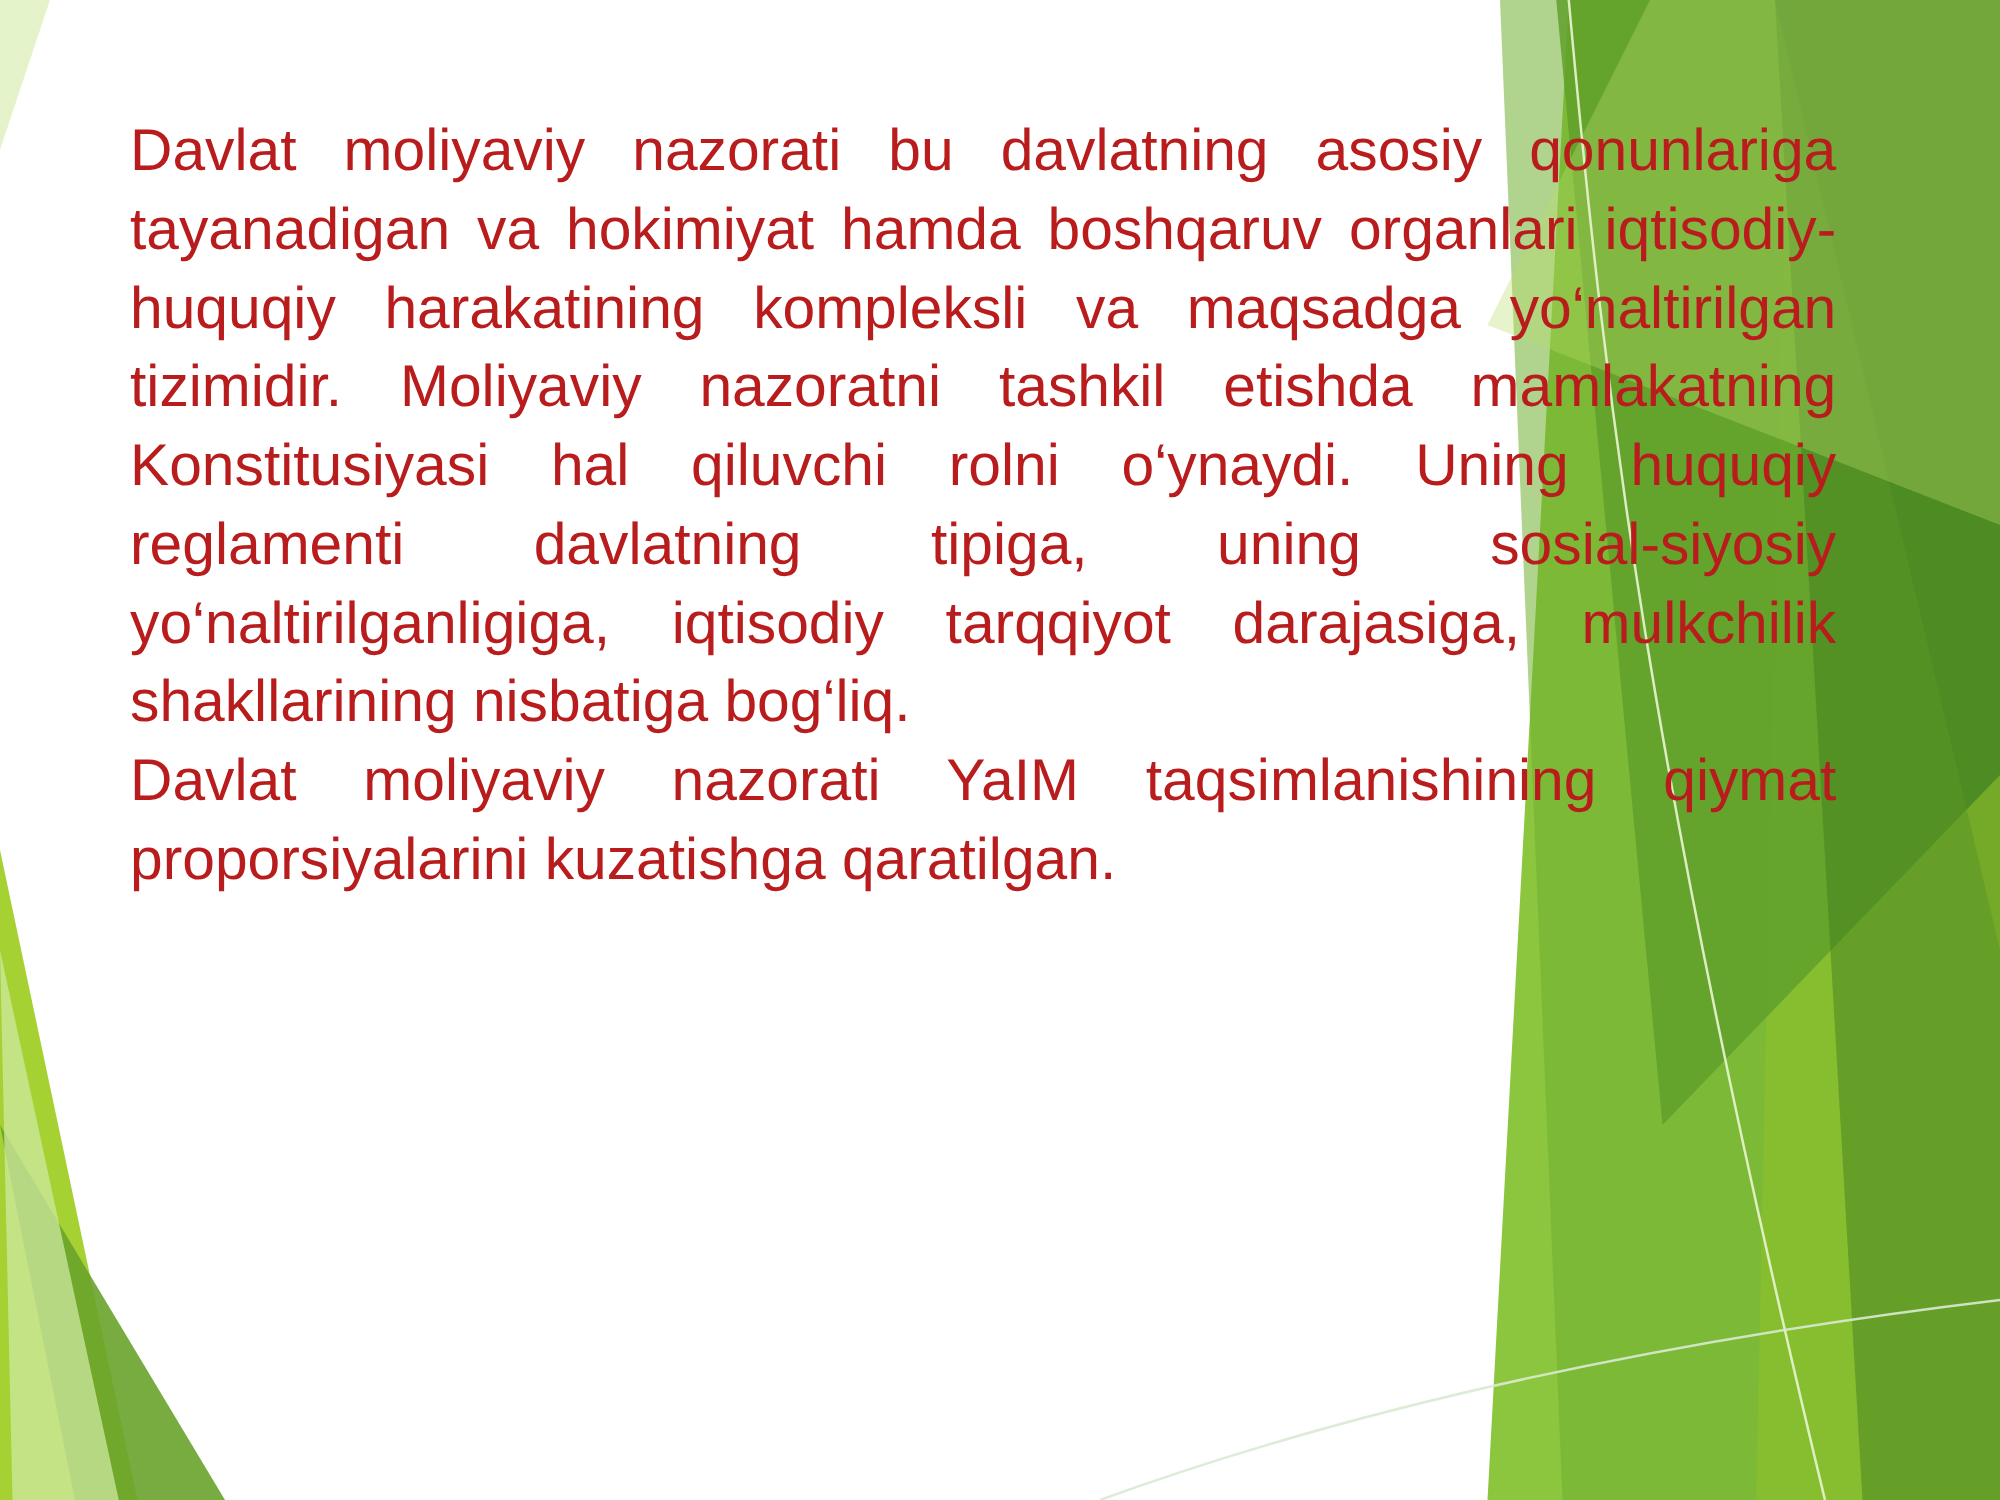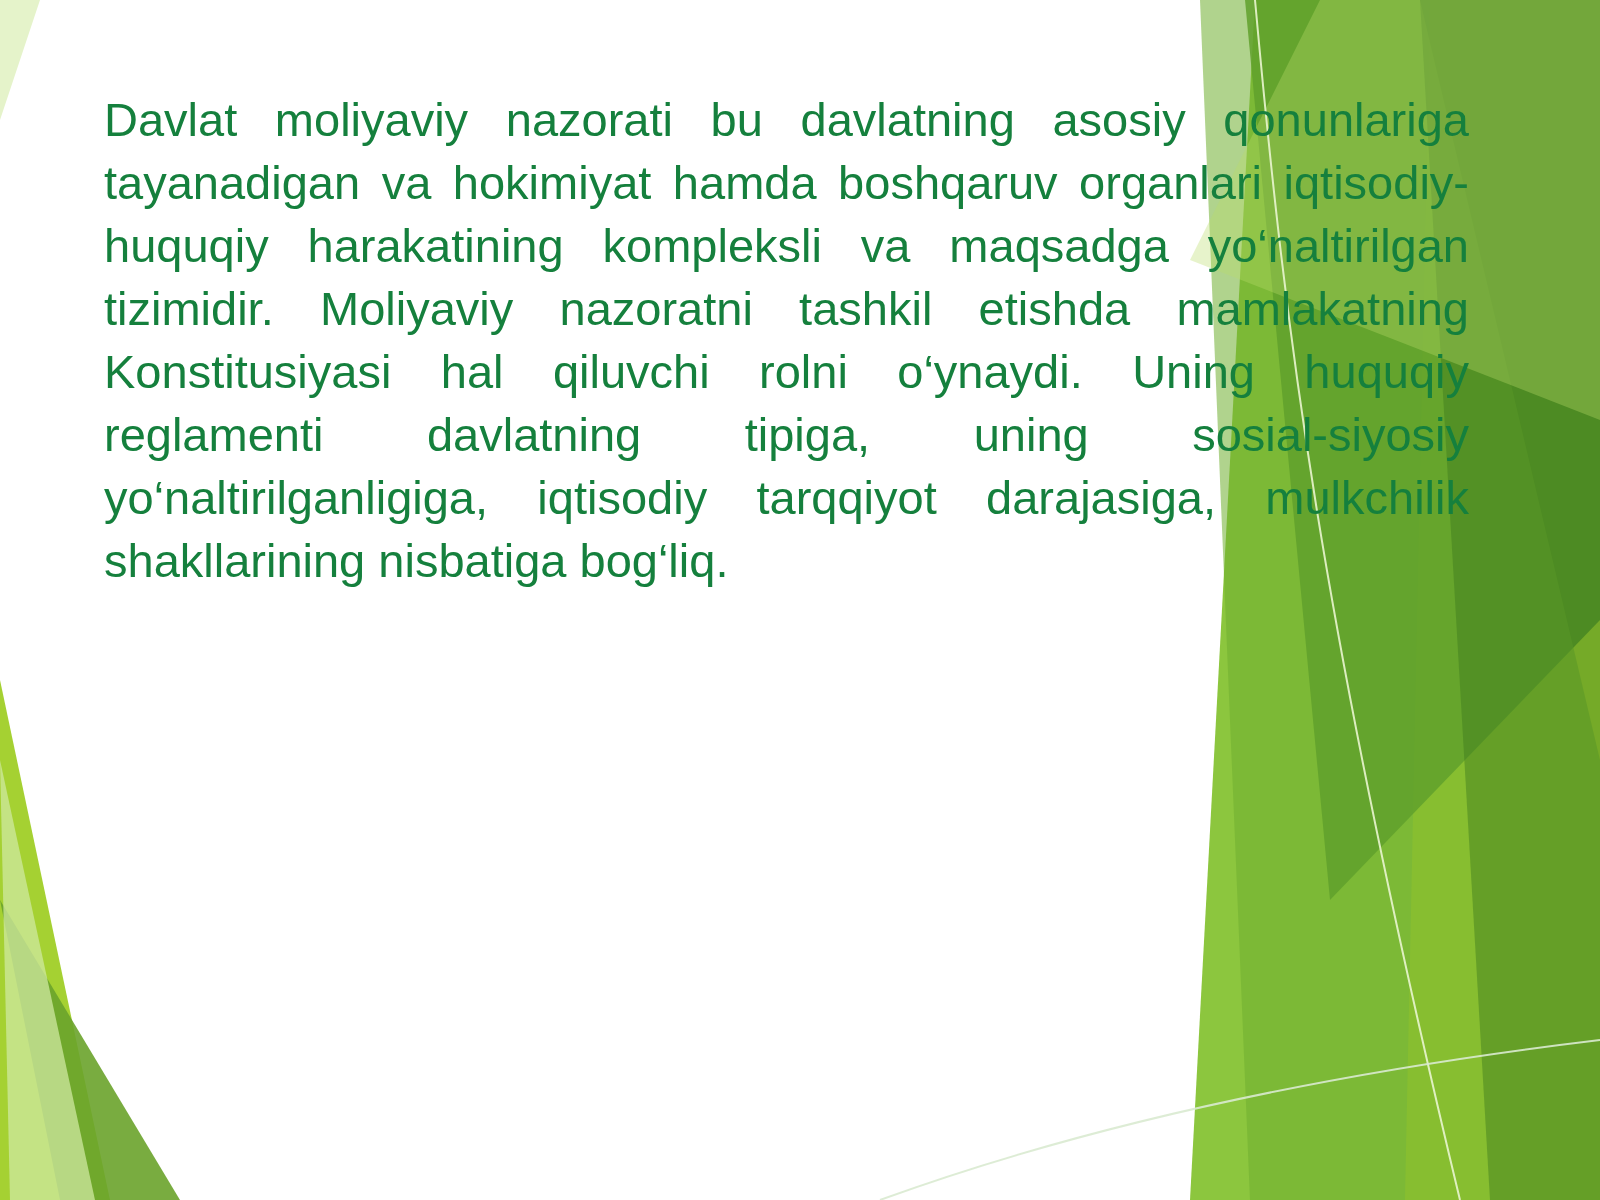--- a/index.html
+++ b/index.html
@@ -30,21 +30,21 @@
     pointer-events: none;
   }
   .content {
     position: absolute;
     left: 104px;
     top: 88px;
     width: 1365px;
   }
   .para {
     margin: 0;
-    color: #15803d;
+    color: #b91c1c;
     font-size: 47px;
     line-height: 63px;
     text-align: justify;
     text-justify: inter-word;
     font-family: "Liberation Sans", sans-serif;
   }
 </style>
 </head>
 <body>
 
@@ -65,15 +65,16 @@
     <polygon points="0,680 110,1200 0,1200" fill="#a5d132"></polygon>
     <polygon points="0,900 180,1200 60,1200" fill="#6aa32b" opacity="0.9"></polygon>
     <polygon points="0,760 95,1200 10,1200" fill="#cfe8a0" opacity="0.75"></polygon>
     <polygon points="0,0 40,0 0,120" fill="#dff0bd" opacity="0.8"></polygon>
 
     <polygon points="0,1185 1600,1160 1600,1200 0,1200" fill="#ffffff" opacity="0.0"></polygon>
   </svg>
 
   <div class="content">
     <p class="para">Davlat moliyaviy nazorati bu davlatning asosiy qonunlariga tayanadigan va hokimiyat hamda boshqaruv organlari iqtisodiy-huquqiy harakatining kompleksli va maqsadga yo‘naltirilgan tizimidir. Moliyaviy nazoratni tashkil etishda mamlakatning Konstitusiyasi hal qiluvchi rolni o‘ynaydi. Uning huquqiy reglamenti davlatning tipiga, uning sosial-siyosiy yo‘naltirilganligiga, iqtisodiy tarqqiyot darajasiga, mulkchilik shakllarining nisbatiga bog‘liq.</p>
+    <p class="para">Davlat moliyaviy nazorati YaIM taqsimlanishining qiymat proporsiyalarini kuzatishga qaratilgan.</p>
   </div>
 
 </div>
 
 </body></html>

